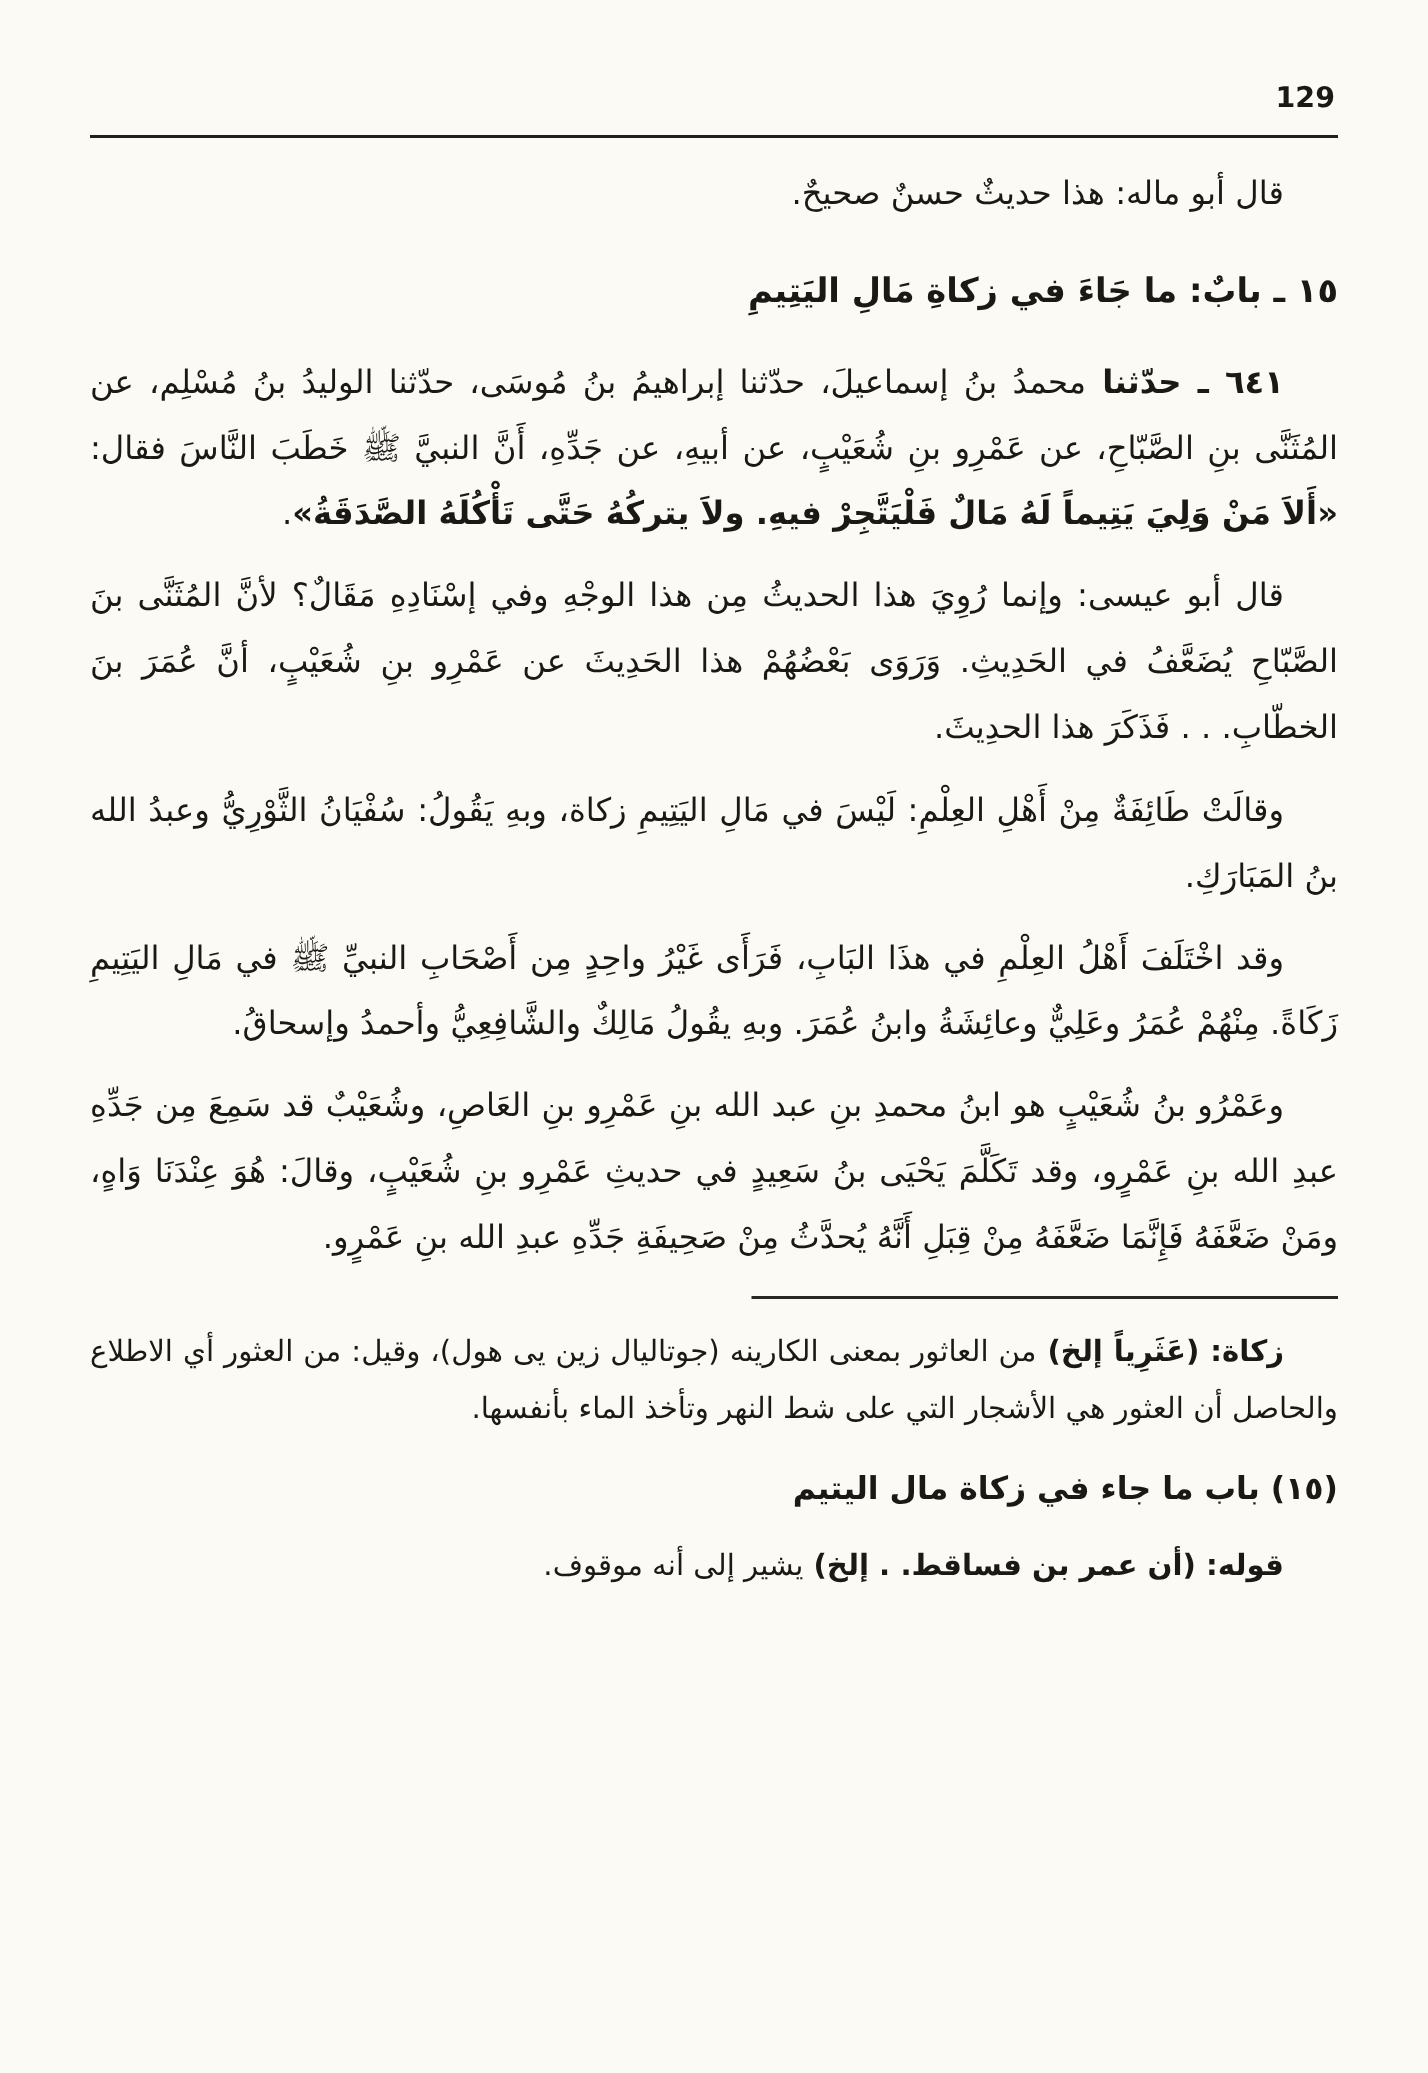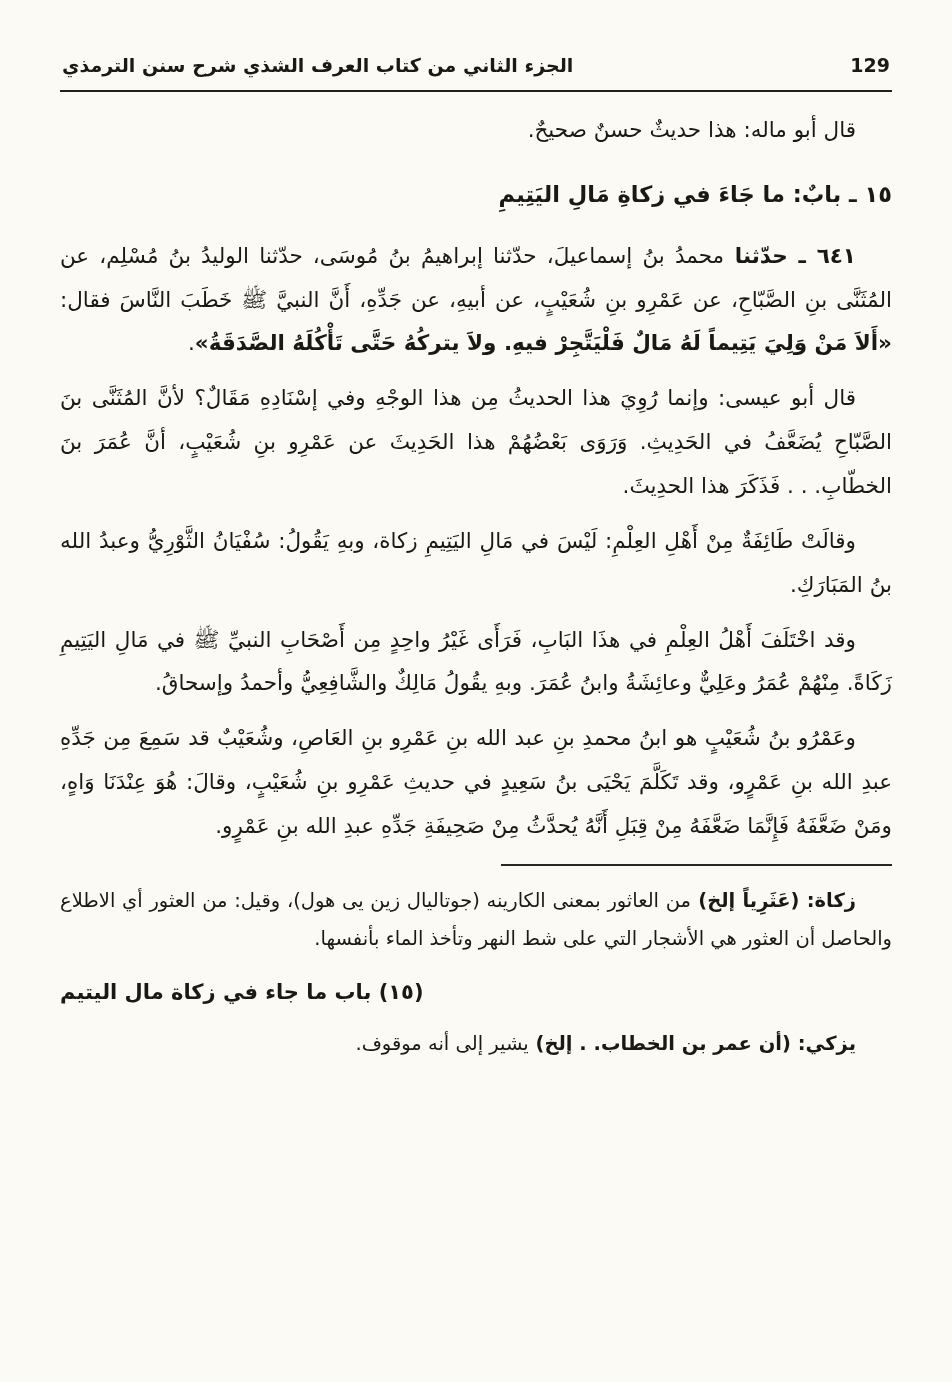--- a/index.html
+++ b/index.html
@@ -50,48 +50,47 @@
     border-top: 2px solid #2a2722;
   }
   .footnotes {
     font-size: 19.5px;
     line-height: 1.95;
     text-align: justify;
   }
   .fn { margin: 0 0 9px; }
   .fn-heading {
     font-size: 21px;
-    text-align: left;
+    text-align: right;
     font-weight: bold;
     margin: 14px 0 12px;
   }
 </style>
 </head>
 <body>
 
 <div class="page">
 
   <header class="page-header">
     <span class="page-number">129</span>
-    <span class="running-title">الجزء الثاني من كتاب العرف الشذي شرح سنن الترمذي</span>
   </header>
 
   <div class="header-rule"></div>
 
   <main class="main-text">
     <p class="para indent"><span>قال أبو ماله: هذا حديثٌ حسنٌ صحيحٌ.</span></p>
     <h2 class="chapter-heading"><span class="b">١٥ ـ بابٌ: ما جَاءَ في زكاةِ مَالِ اليَتِيمِ</span></h2>
     <p class="para indent"><span class="b">٦٤١ ـ حدّثنا </span><span>محمدُ بنُ إسماعيلَ، حدّثنا إبراهيمُ بنُ مُوسَى، حدّثنا الوليدُ بنُ مُسْلِم، عن المُثَنَّى بنِ الصَّبّاحِ، عن عَمْرِو بنِ شُعَيْبٍ، عن أبيهِ، عن جَدِّهِ، أَنَّ النبيَّ ﷺ خَطَبَ النَّاسَ فقال: </span><span class="b">«أَلاَ مَنْ وَلِيَ يَتِيماً لَهُ مَالٌ فَلْيَتَّجِرْ فيهِ. ولاَ يتركُهُ حَتَّى تَأْكُلَهُ الصَّدَقَةُ»</span><span>.</span></p>
     <p class="para indent"><span>قال أبو عيسى: وإنما رُوِيَ هذا الحديثُ مِن هذا الوجْهِ وفي إسْنَادِهِ مَقَالٌ؟ لأنَّ المُثَنَّى بنَ الصَّبّاحِ يُضَعَّفُ في الحَدِيثِ. وَرَوَى بَعْضُهُمْ هذا الحَدِيثَ عن عَمْرِو بنِ شُعَيْبٍ، أنَّ عُمَرَ بنَ الخطّابِ. . . فَذَكَرَ هذا الحدِيثَ.</span></p>
     <p class="para indent"><span>وقالَتْ طَائِفَةٌ مِنْ أَهْلِ العِلْمِ: لَيْسَ في مَالِ اليَتِيمِ زكاة، وبهِ يَقُولُ: سُفْيَانُ الثَّوْرِيُّ وعبدُ الله بنُ المَبَارَكِ.</span></p>
     <p class="para indent"><span>وقد اخْتَلَفَ أَهْلُ العِلْمِ في هذَا البَابِ، فَرَأَى غَيْرُ واحِدٍ مِن أَصْحَابِ النبيِّ ﷺ في مَالِ اليَتِيمِ زَكَاةً. مِنْهُمْ عُمَرُ وعَلِيٌّ وعائِشَةُ وابنُ عُمَرَ. وبهِ يقُولُ مَالِكٌ والشَّافِعِيُّ وأحمدُ وإسحاقُ.</span></p>
     <p class="para indent"><span>وعَمْرُو بنُ شُعَيْبٍ هو ابنُ محمدِ بنِ عبد الله بنِ عَمْرِو بنِ العَاصِ، وشُعَيْبٌ قد سَمِعَ مِن جَدِّهِ عبدِ الله بنِ عَمْرٍو، وقد تَكَلَّمَ يَحْيَى بنُ سَعِيدٍ في حديثِ عَمْرِو بنِ شُعَيْبٍ، وقالَ: هُوَ عِنْدَنَا وَاهٍ، ومَنْ ضَعَّفَهُ فَإِنَّمَا ضَعَّفَهُ مِنْ قِبَلِ أَنَّهُ يُحدَّثُ مِنْ صَحِيفَةِ جَدِّهِ عبدِ الله بنِ عَمْرٍو.</span></p>
   </main>
 
   <div class="footnote-separator"></div>
 
   <section class="footnotes">
     <p class="fn indent"><span class="b">زكاة: (عَثَرِياً إلخ) </span><span>من العاثور بمعنى الكارينه (جوتاليال زين يى هول)، وقيل: من العثور أي الاطلاع والحاصل أن العثور هي الأشجار التي على شط النهر وتأخذ الماء بأنفسها.</span></p>
     <h3 class="fn-heading"><span class="b">(١٥) باب ما جاء في زكاة مال اليتيم</span></h3>
-    <p class="fn indent"><span class="b">يزكي: (أن عمر بن الخطاب. . إلخ) </span><span>يشير إلى أنه موقوف.</span></p>
+    <p class="fn indent"><span class="b">قوله: (أن عمر بن فساقط. . إلخ) </span><span>يشير إلى أنه موقوف.</span></p>
   </section>
 
 </div>
 
 </body></html>

